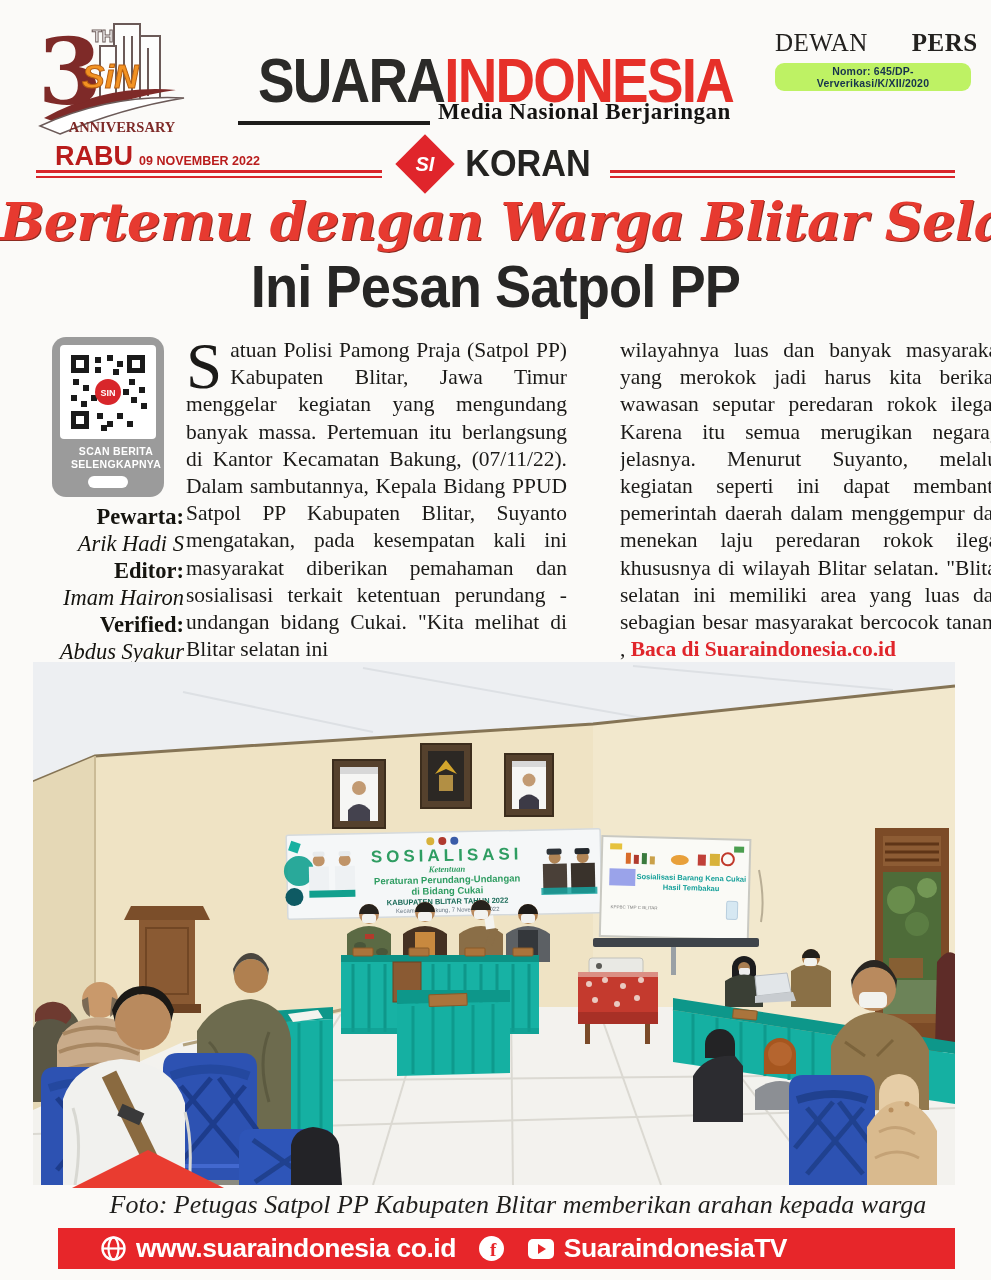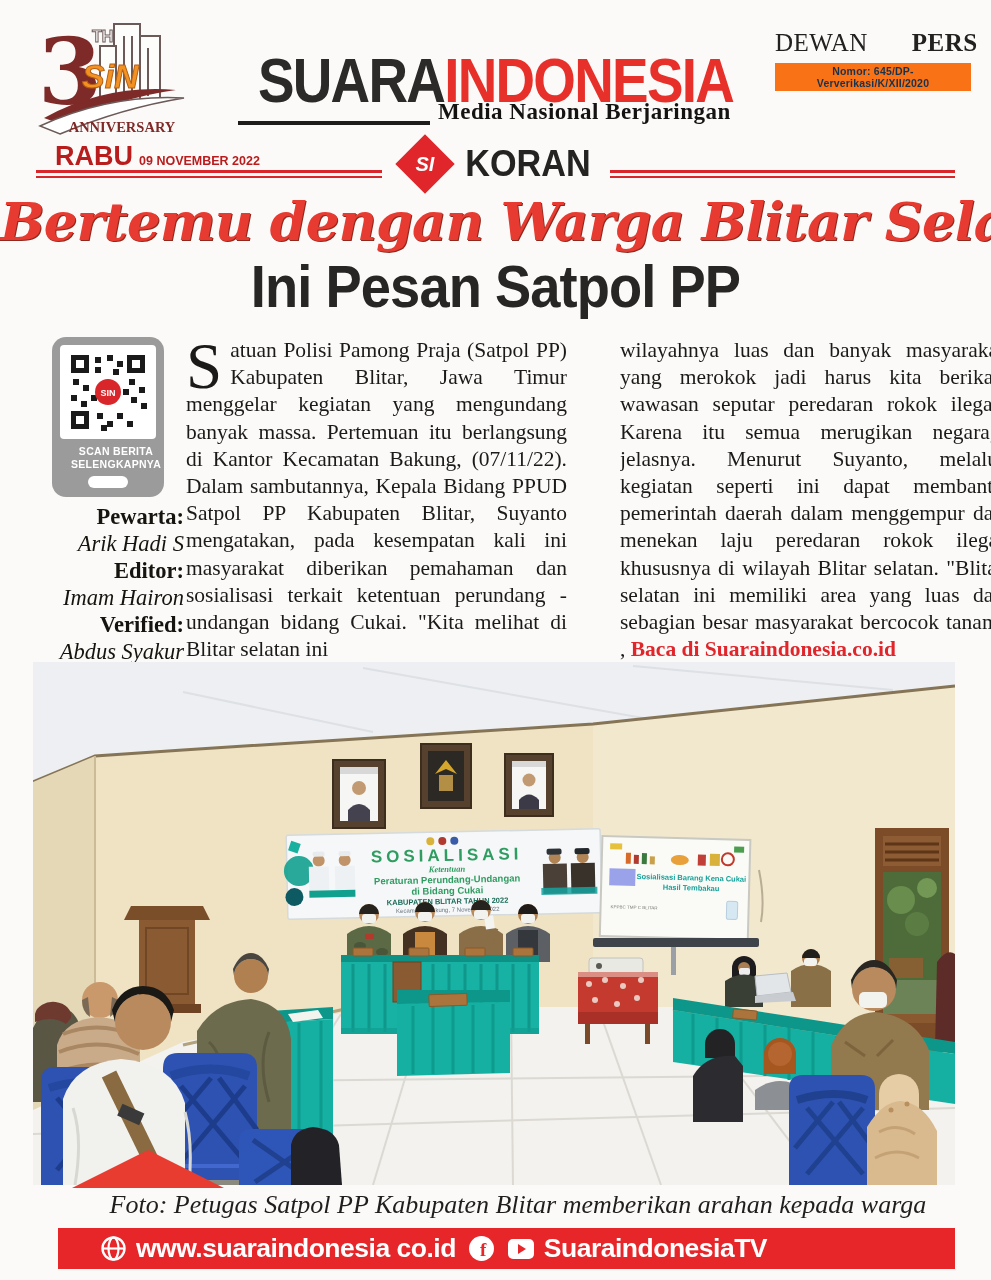--- a/index.html
+++ b/index.html
@@ -26,21 +26,21 @@
     font-weight:700;font-size:23px;color:#141312;letter-spacing:.5px;
   }
   #verified{left:775px;top:28px;width:196px;text-align:center;}
   #verified .script{
     font-family:"DejaVu Serif",serif;font-style:italic;font-weight:700;
     font-size:44px;color:#23211f;line-height:52px;letter-spacing:1px;
   }
   #verified .org{font-family:"Liberation Serif",serif;font-size:25px;color:#23211f;letter-spacing:.5px;line-height:30px;}
   #verified .org b{font-weight:700;margin-left:44px;}
   #verified .badge{
-    display:inline-block;margin-top:5px;background:#f97316;border-radius:0;
+    display:inline-block;margin-top:5px;background:#bef264;border-radius:9px;
     padding:2px 9px;font-size:10.5px;font-weight:700;color:#16324d;letter-spacing:.2px;
   }
   #dateline{left:55px;top:141px;white-space:nowrap;color:#b91c1c;}
   #dateline .day{font-size:27px;font-weight:600;letter-spacing:0;}
   #dateline .full{font-size:12.5px;font-weight:700;margin-left:6px;}
   .redline{left:36px;right:36px;height:2.6px;background:#d9262b;}
   #redline1{top:170px;}
   #redline2{top:175.6px;}
   #koran-wrap{
     left:0;right:0;top:141px;display:flex;justify-content:center;z-index:3;
@@ -108,21 +108,21 @@
   #photo svg{display:block;}
   #red-triangle{left:72px;top:1150px;width:152px;height:38px;z-index:4;}
 
   
   #caption{
     left:0;right:0;top:1190px;text-align:center;
     font-family:"Liberation Serif",serif;font-style:italic;font-size:26px;color:#1f1e1c;margin-left:45px;
   }
   #footerbar{
     left:58px;top:1228px;width:897px;height:41px;background:#e7262a;
-    display:flex;align-items:center;gap:12px;padding-left:42px;box-sizing:border-box;
+    display:flex;align-items:center;gap:22px;padding-left:42px;box-sizing:border-box;
   }
   .f-item{display:flex;align-items:center;gap:9px;color:#fff;font-weight:700;font-size:26.5px;letter-spacing:-.5px;white-space:nowrap;}
 </style>
 </head>
 <body>
 
 <div class="abs" id="anniv">
   <svg width="178" height="138" viewBox="0 0 178 138">
 
     <g stroke="#6b5a58" stroke-width="2" fill="#fdfdfc">

